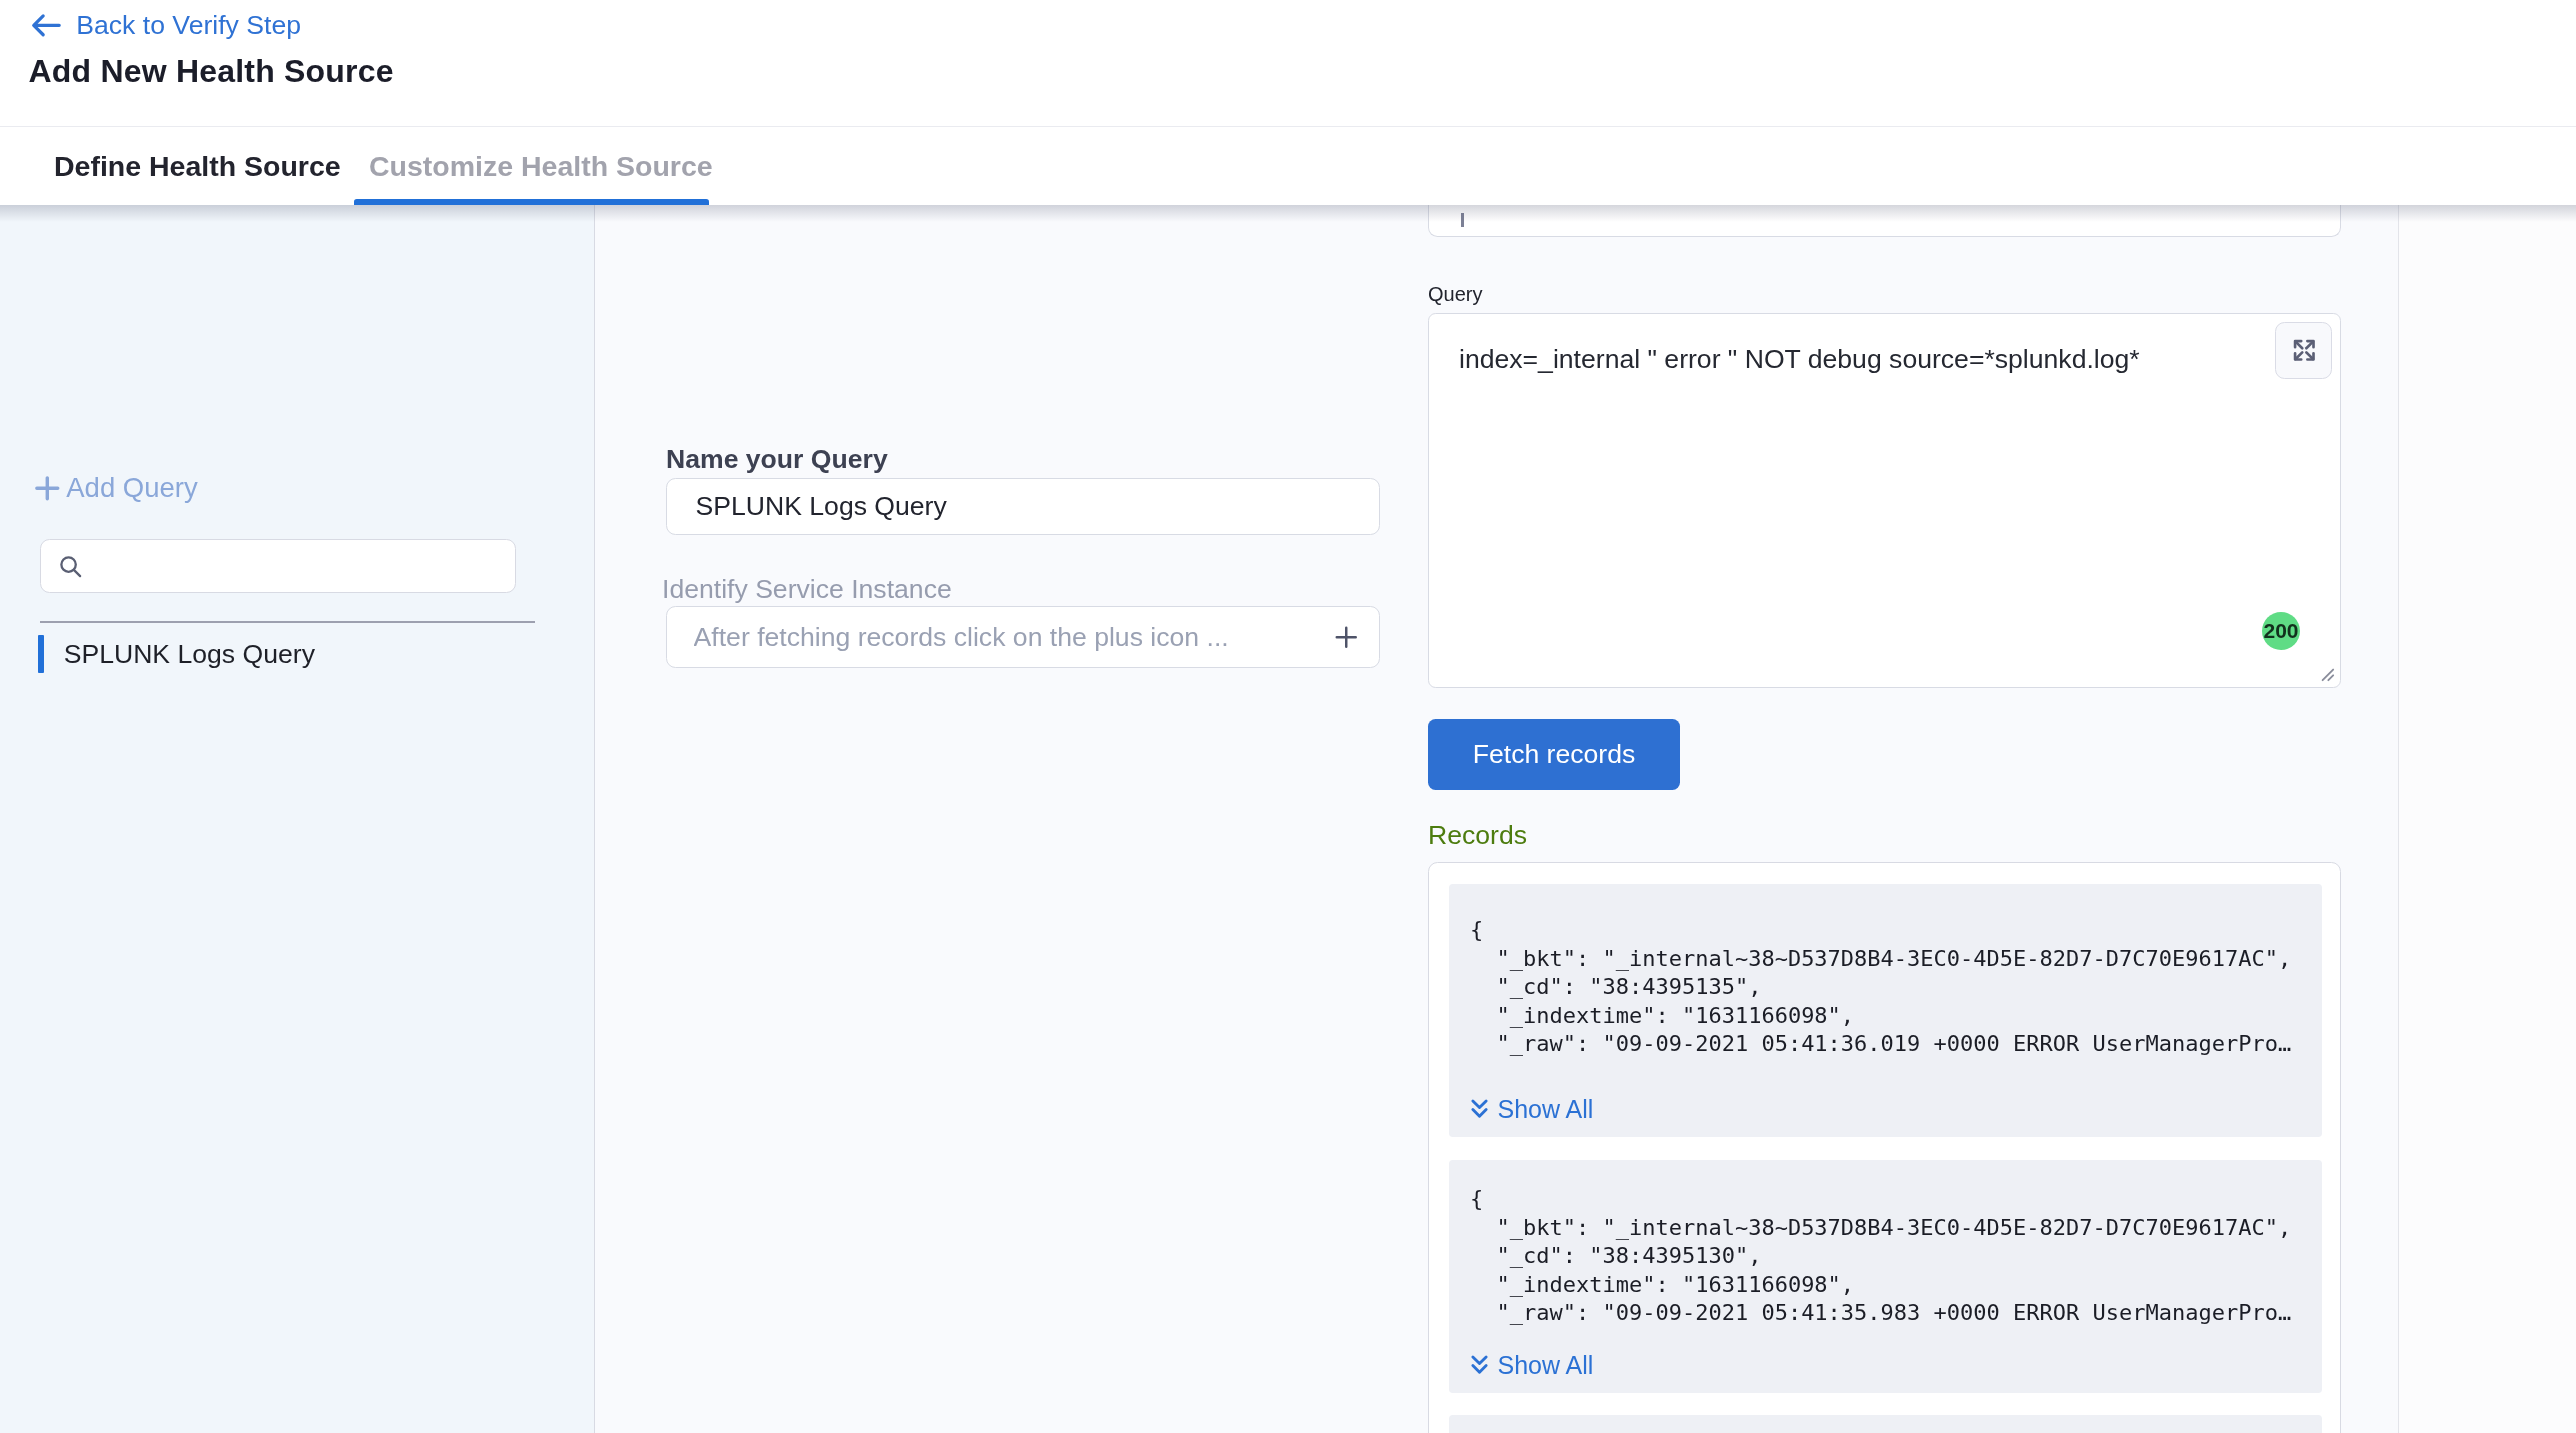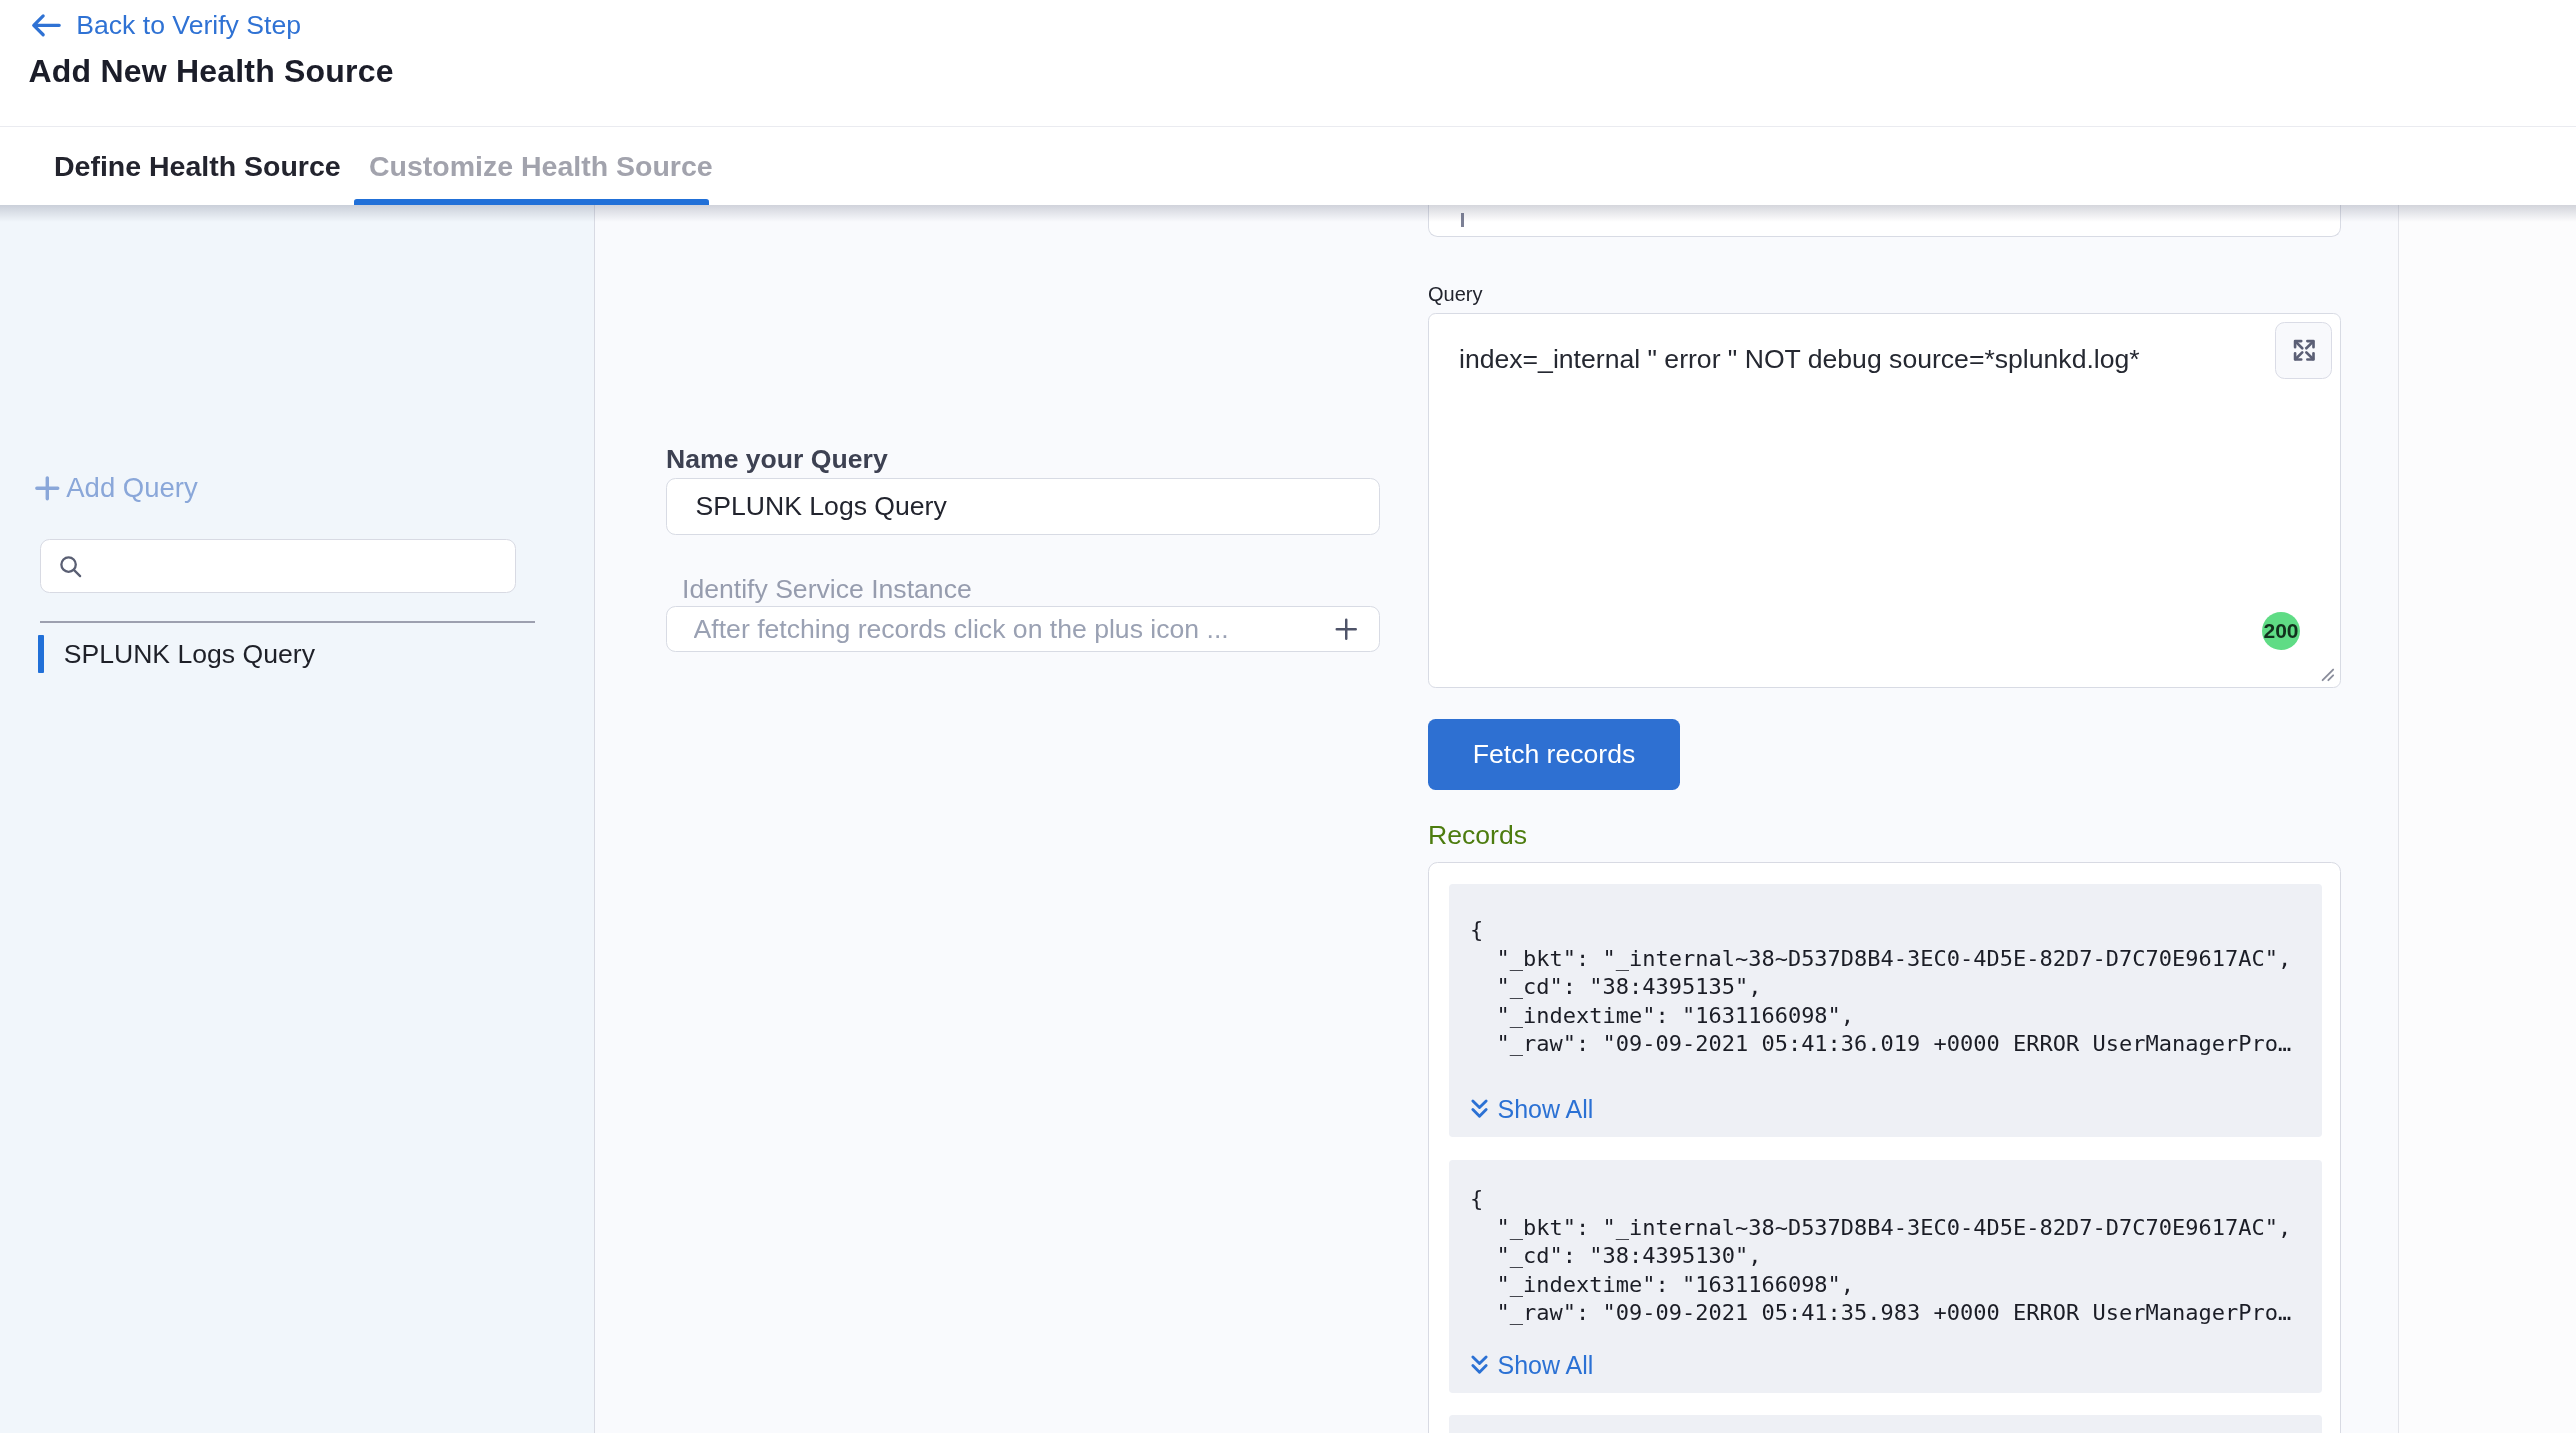--- a/index.html
+++ b/index.html
@@ -32,22 +32,22 @@
   .search-box input { border:none; outline:none; background:transparent; flex:1; height:100%; font-size:25px; font-family:"Liberation Sans",sans-serif; color:#22242e; padding-left:11.4px; }
   .side-divider { position:absolute; left:40px; top:416px; width:495px; height:1.9px; background:#9da0af; }
   .query-item { position:absolute; left:38px; top:429px; display:flex; align-items:center; height:40px; cursor:pointer; }
   .query-item .sel-bar { width:5.7px; height:38px; background:#2170d8; border-radius:0.9px; }
   .query-item span { margin-left:20px; font-size:26.6px; color:#1e2028; }
   
   .label-dark { font-size:26.6px; font-weight:600; color:#3d4152; }
   .label-gray { font-size:26.6px; font-weight:400; color:#969cae; }
   .fld-name-label { position:absolute; left:666px; top:239px; }
   .fld-name { position:absolute; left:666px; top:273px; width:714px; height:57px; background:#fff; border:0.9px solid #d8dbe4; border-radius:9.5px; font-size:26.6px; color:#22242e; padding:0 28.5px; font-family:"Liberation Sans",sans-serif; outline:none; }
-  .fld-si-label { position:absolute; left:682px; top:369px;text-align:center; }
-  .fld-si-wrap { position:absolute; left:666px; top:401px; width:714px; height:46px; background:#fff; border:0.9px solid #d8dbe4; border-radius:9.5px; display:flex; align-items:center; }
+  .fld-si-label { position:absolute; left:662px; top:369px;text-align:center; }
+  .fld-si-wrap { position:absolute; left:666px; top:401px; width:714px; height:62px; background:#fff; border:0.9px solid #d8dbe4; border-radius:9.5px; display:flex; align-items:center; }
   .fld-si-wrap input { flex:1; border:none; outline:none; background:transparent; font-size:26.6px; font-family:"Liberation Sans",sans-serif; color:#22242e; padding:0 0 0 26.6px; height:100%; }
   .fld-si-wrap input::placeholder, .search-box input::placeholder { color:#9aa1b3; opacity:1; }
   .si-plus { margin-right:19px; display:flex; align-items:center; cursor:pointer; }
   
   .partial-input { position:absolute; left:1428px; top:-21px; width:913px; height:53px; background:#fff; border:0.9px solid #d8dbe4; border-top:none; border-radius:0 0 9.5px 9.5px; z-index:1; }
   .partial-tick { position:absolute; left:32px; bottom:9.5px; width:2.8px; height:13.3px; background:#7c8095; }
   .query-label { position:absolute; left:1428px; top:78px; font-size:20px; font-weight:500; color:#22242e;text-align:center; }
   .query-box { position:absolute; left:1428px; top:108px; width:913px; height:375px; background:#fff; border:0.9px solid #d8dbe4; border-radius:7.6px; }
   .query-box textarea { position:absolute; left:0; top:0; width:100%; height:100%; border:none; outline:none; resize:none; background:transparent; font-family:"Liberation Sans",sans-serif; font-size:26.6px; color:#252831; padding:30px 114px 30px 30px; border-radius:7.6px; }
   .expand-btn { position:absolute; top:7.6px; right:7.6px; width:57px; height:57px; background:#f8f9fc; border:0.9px solid #dadce6; border-radius:9.5px; display:flex; align-items:center; justify-content:center; cursor:pointer; }

